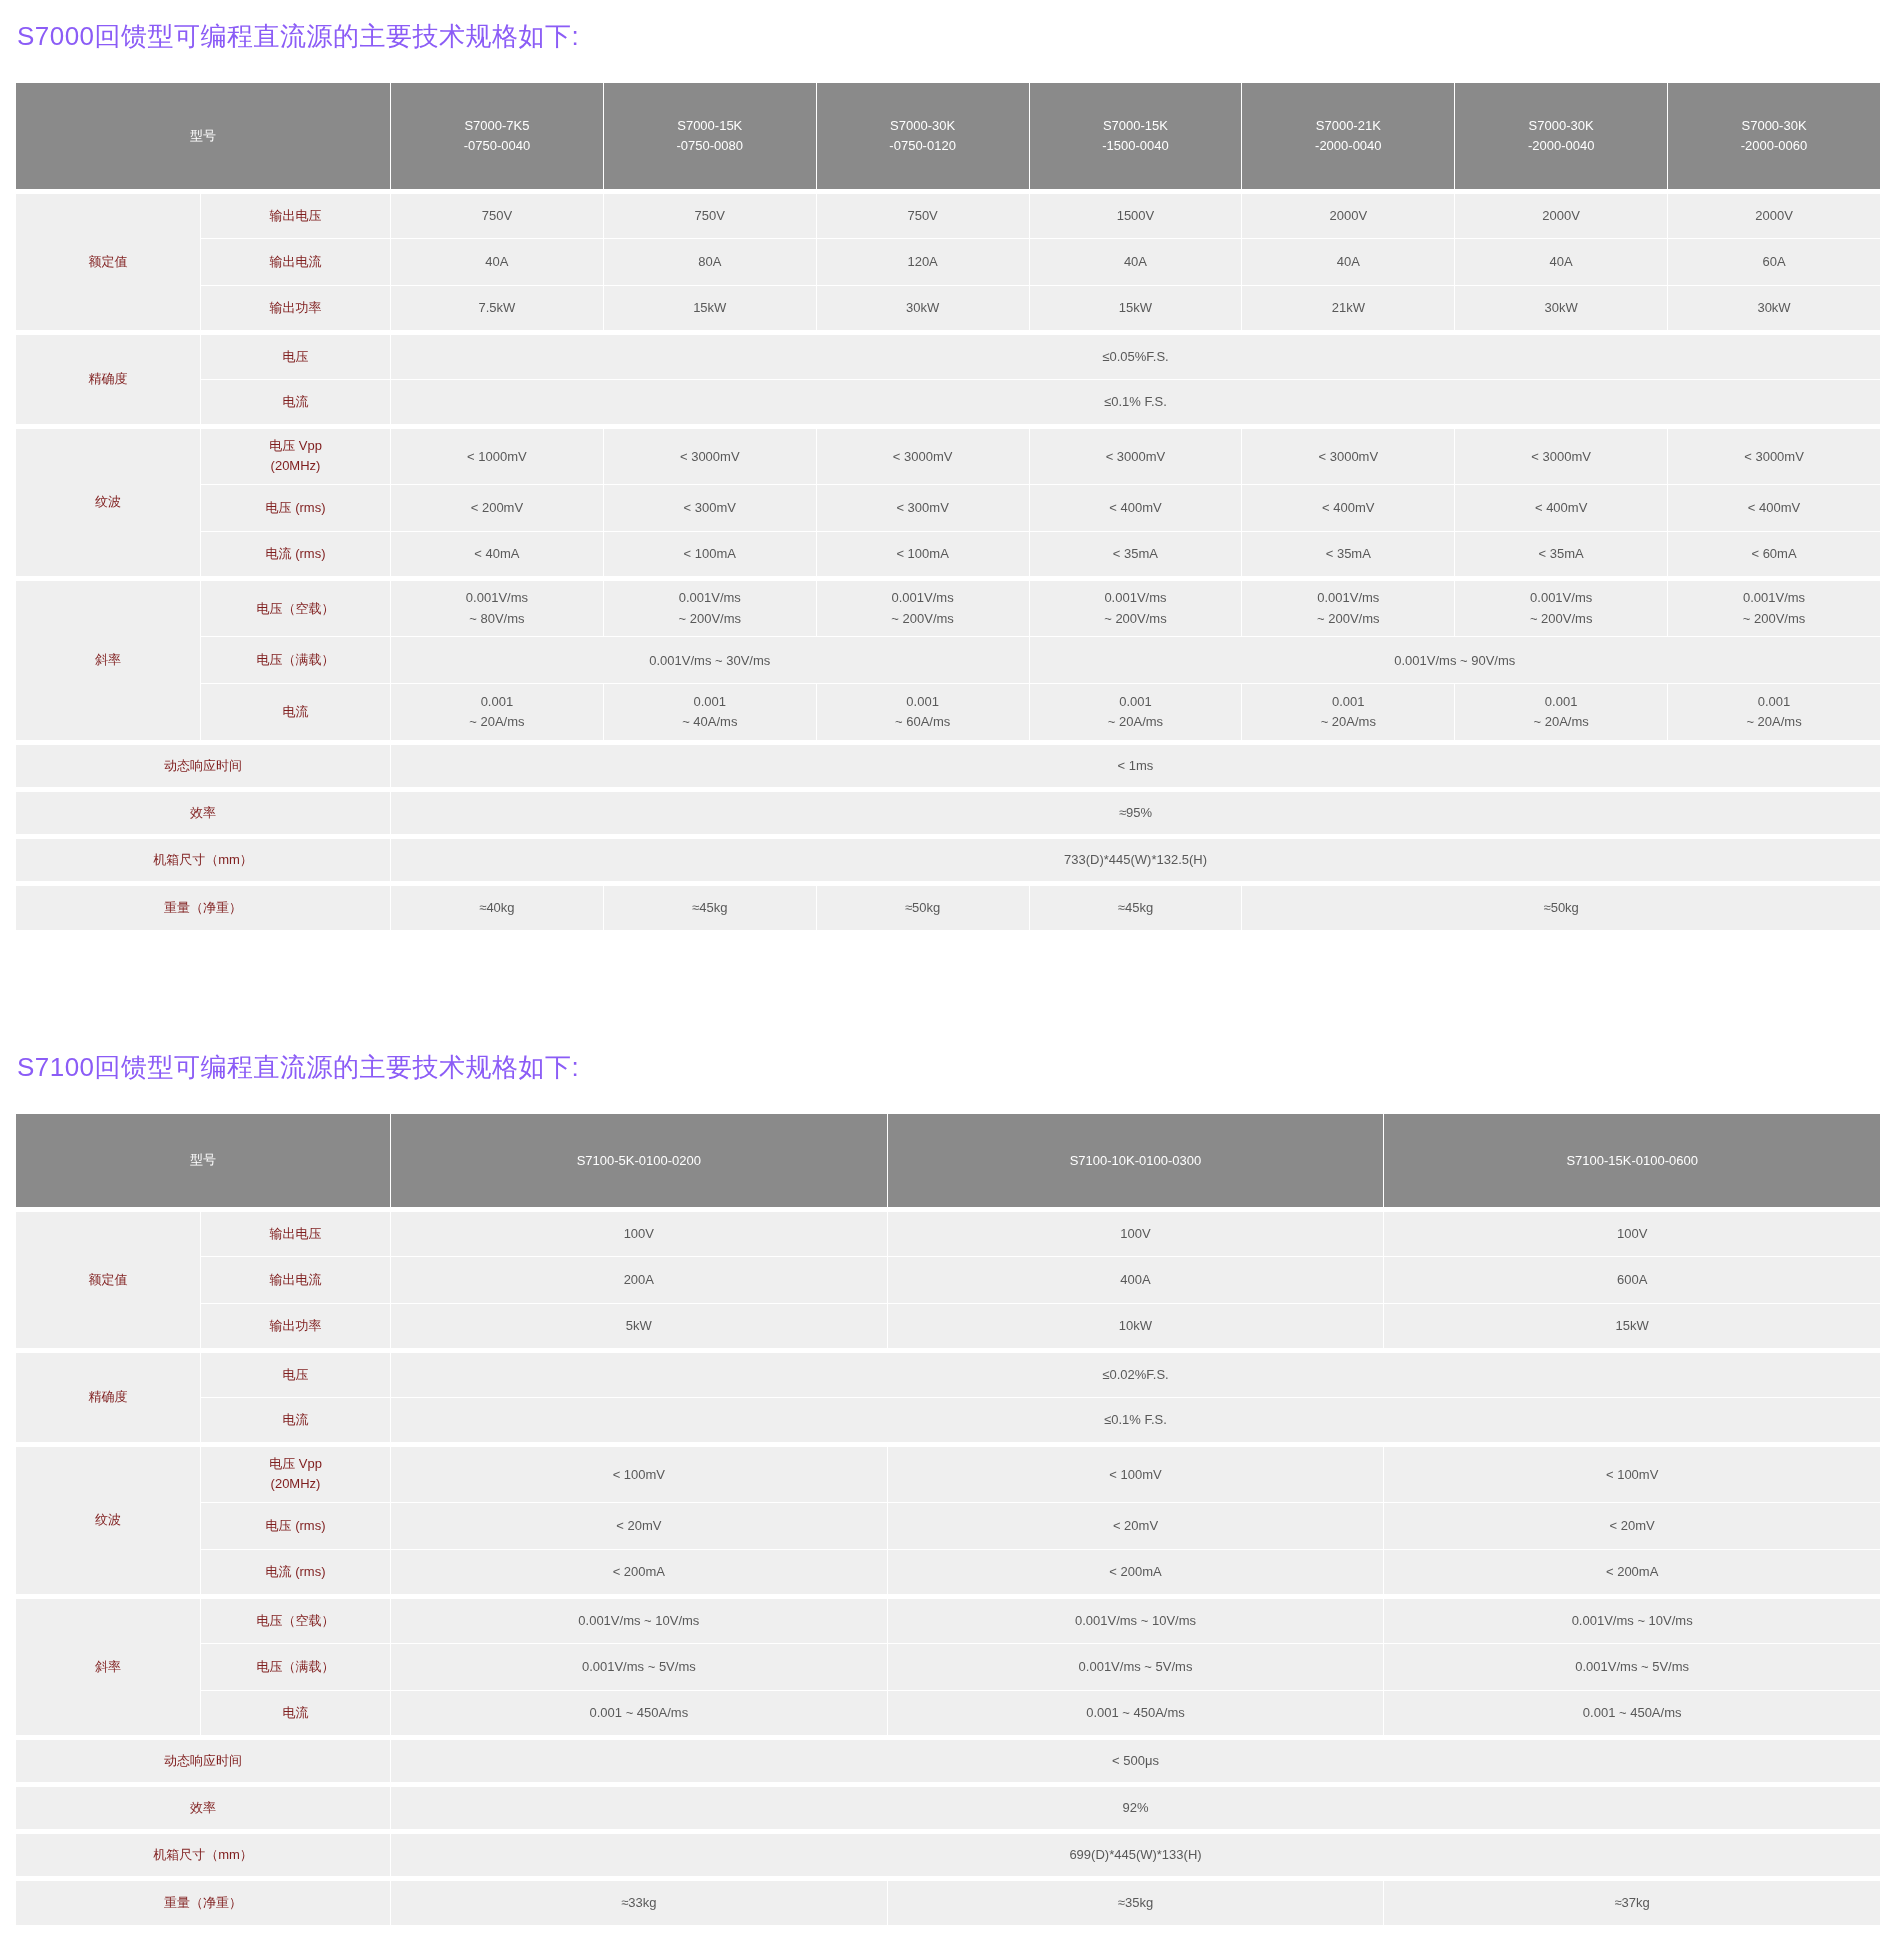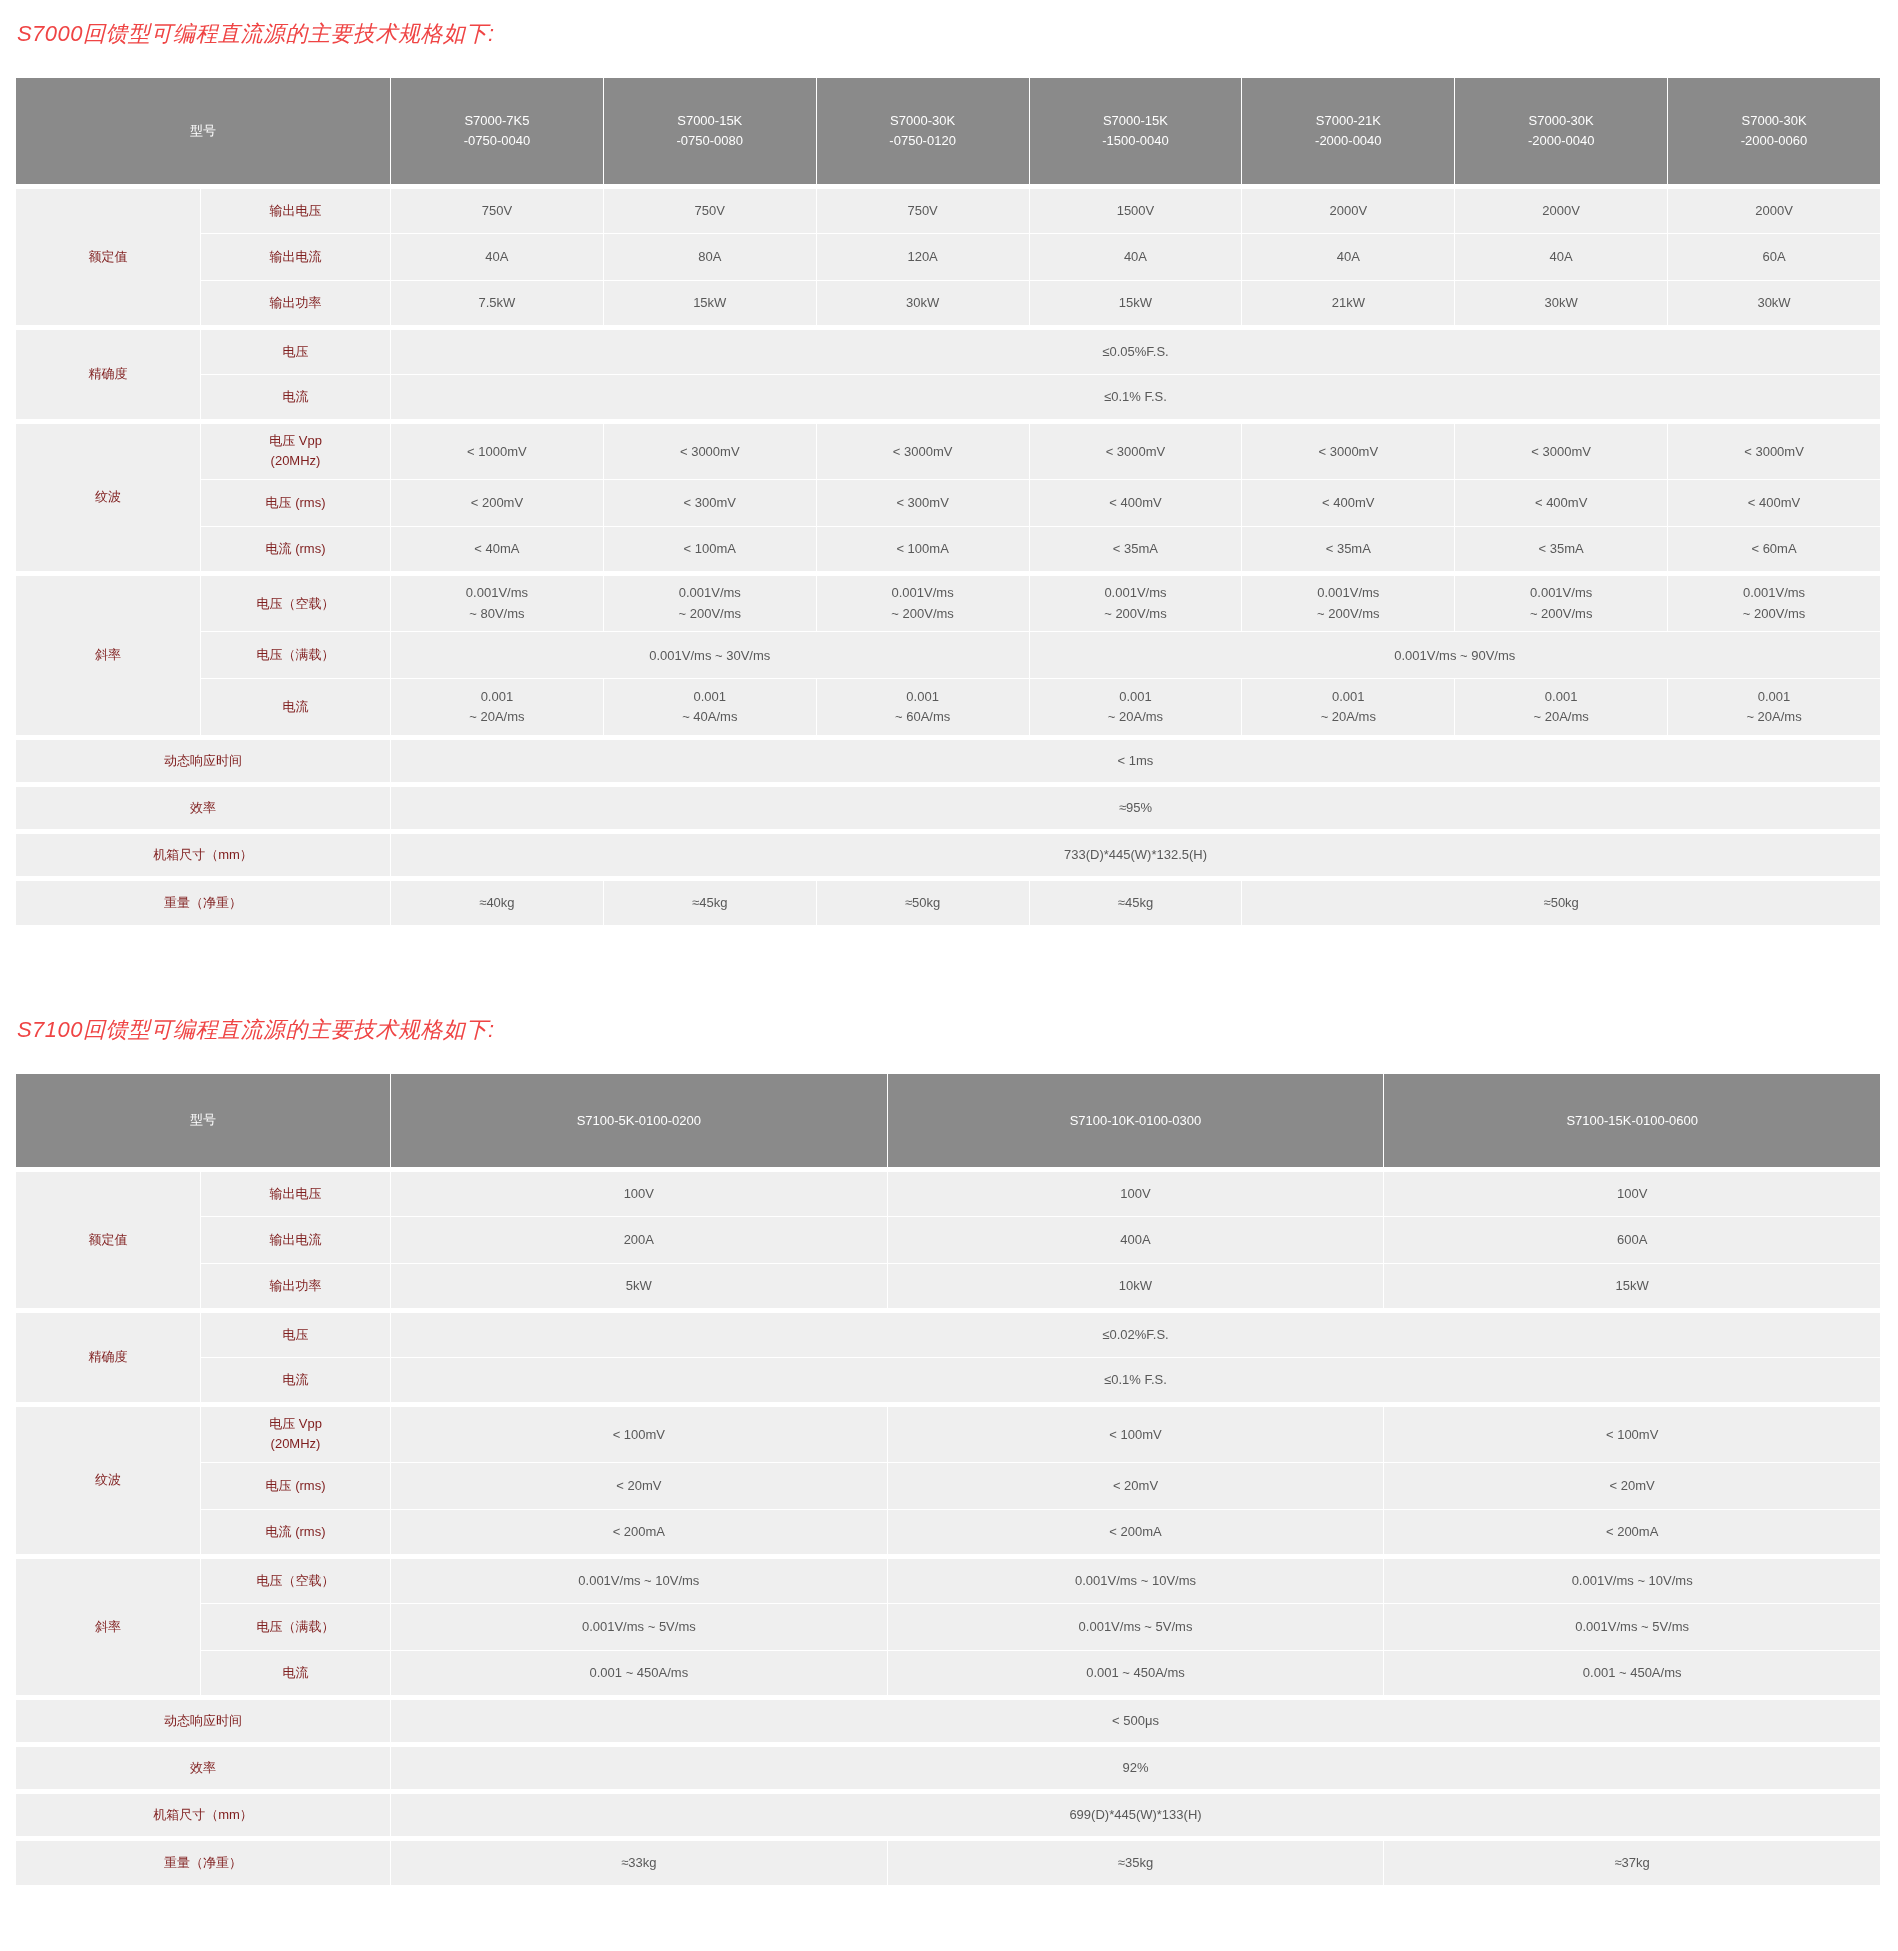--- a/index.html
+++ b/index.html
@@ -4,28 +4,27 @@
 <style>
   * { box-sizing: border-box; margin: 0; padding: 0; }
   html, body { background: #ffffff; }
   body {
     width: 1898px;
     font-family: "Liberation Sans", "DejaVu Sans", sans-serif;
     color: #595959;
     padding: 11.2px 15px 18.6px 15px;
   }
   .doc-title {
-    font-size: 22px;
+    font-size: 26px;
     font-weight: 400;
-    color: #ef4444;
+    color: #8b5cf6;
     margin: 7.5px 0 28px 1.9px;
     letter-spacing: 0.5px;
-    font-style: italic;
-  }
-  .doc-title.second { margin-top: 89px; }
+  }
+  .doc-title.second { margin-top: 119px; }
   table.spec {
     width: 1866px;
     table-layout: fixed;
     border-collapse: collapse;
     font-size: 13px;
   }
   table.spec th, table.spec td {
     border: 1.9px solid #ffffff;
     text-align: center;
     vertical-align: middle;

